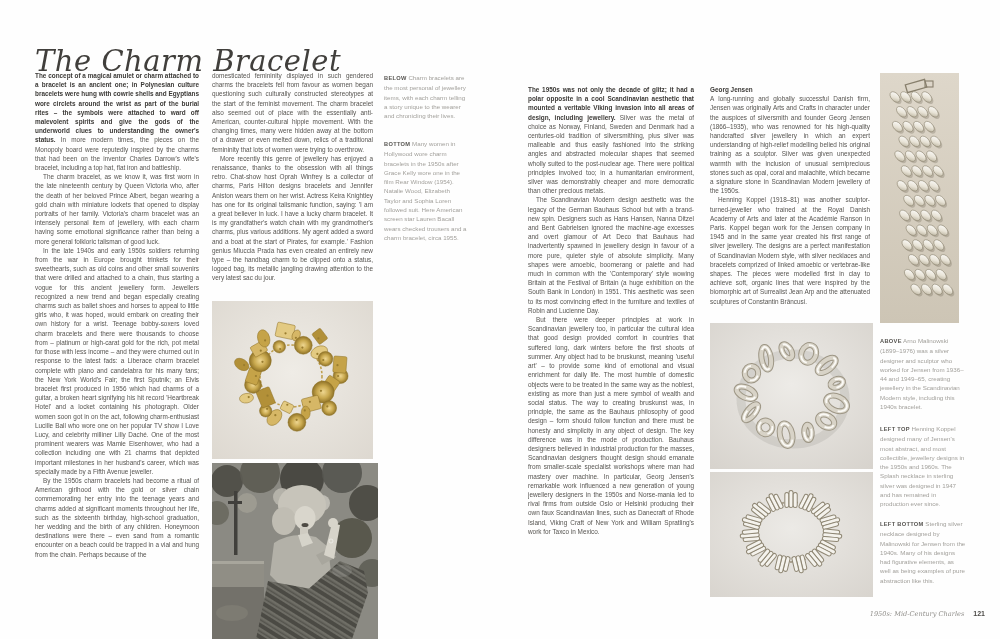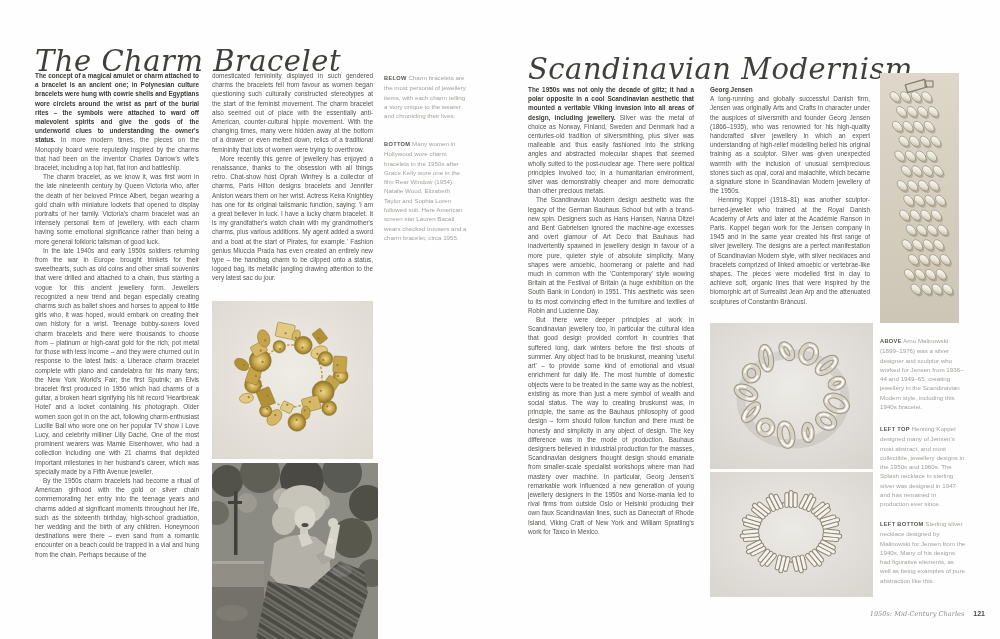--- a/index.html
+++ b/index.html
@@ -157,21 +157,20 @@
         <polygon points="104,92 116,86 124,94 110,102" fill="#a8a69d"></polygon>
         <polygon points="112,92 120,60 128,62 122,96" fill="#d7d4ca"></polygon>
         <circle cx="121" cy="60" r="5" fill="#d7d4ca"></circle>
         <circle cx="119" cy="78" r="2" fill="none" stroke="#efeee8" stroke-width="0.8"></circle>
         <polygon points="88,176 92,130 128,98 152,108 156,130 140,176" fill="url(#plaid)"></polygon>
         <polygon points="44,176 56,118 110,128 100,176" fill="url(#plaid)"></polygon>
         <ellipse cx="130" cy="108" rx="10" ry="6" fill="rgba(255,255,255,.12)"></ellipse>
       </svg>
   </div>
 
-  <h1 class="abs pagetitle" style="left:528px;top:36px;">Scandinavian Modernism</h1>
 
   <div class="abs bodytext" style="left:528px;top:85px;width:166px;height:505px;">
     <p><span class="lead">The 1950s was not only the decade of glitz; it had a polar opposite in a cool Scandinavian aesthetic that mounted a veritable Viking invasion into all areas of design, including jewellery.</span><span> Silver was the metal of choice as Norway, Finland, Sweden and Denmark had a centuries-old tradition of silversmithing, plus silver was malleable and thus easily fashioned into the striking angles and abstracted molecular shapes that seemed wholly suited to the post-nuclear age. There were political principles involved too; in a humanitarian environment, silver was demonstrably cheaper and more democratic than other precious metals.</span></p>
     <p class="ind">The Scandinavian Modern design aesthetic was the legacy of the German Bauhaus School but with a brand-new spin. Designers such as Hans Hansen, Nanna Ditzel and Bent Gabrielsen ignored the machine-age excesses and overt glamour of Art Deco that Bauhaus had inadvertently spawned in jewellery design in favour of a more pure, quieter style of absolute simplicity. Many shapes were amoebic, boomerang or palette and had much in common with the 'Contemporary' style wowing Britain at the Festival of Britain (a huge exhibition on the South Bank in London) in 1951. This aesthetic was seen to its most convincing effect in the furniture and textiles of Robin and Lucienne Day.</p>
     <p class="ind">But there were deeper principles at work in Scandinavian jewellery too, in particular the cultural idea that good design provided comfort in countries that suffered long, dark winters before the first shoots of summer. Any object had to be bruskunst, meaning 'useful art' – to provide some kind of emotional and visual enrichment for daily life. The most humble of domestic objects were to be treated in the same way as the noblest, existing as more than just a mere symbol of wealth and social status. The way to creating bruskunst was, in principle, the same as the Bauhaus philosophy of good design – form should follow function and there must be honesty and simplicity in any object of design. The key difference was in the mode of production. Bauhaus designers believed in industrial production for the masses, Scandinavian designers thought design should emanate from smaller-scale specialist workshops where man had mastery over machine. In particular, Georg Jensen's remarkable work influenced a new generation of young jewellery designers in the 1950s and Norse-mania led to rival firms from outside Oslo or Helsinki producing their own faux Scandinavian lines, such as Danecraft of Rhode Island, Viking Craft of New York and William Spratling's work for Taxco in Mexico.</p>
   </div>
 
   <div class="abs bodytext" style="left:710px;top:85px;width:160px;height:240px;">
     <p class="subhead">Georg Jensen</p>
     <p>A long-running and globally successful Danish firm, Jensen was originally Arts and Crafts in character under the auspices of silversmith and founder Georg Jensen (1866–1935), who was renowned for his high-quality handcrafted silver jewellery in which an expert understanding of high-relief modelling belied his original training as a sculptor. Silver was given unexpected warmth with the inclusion of unusual semiprecious stones such as opal, coral and malachite, which became a signature stone in Scandinavian Modern jewellery of the 1950s.</p>

